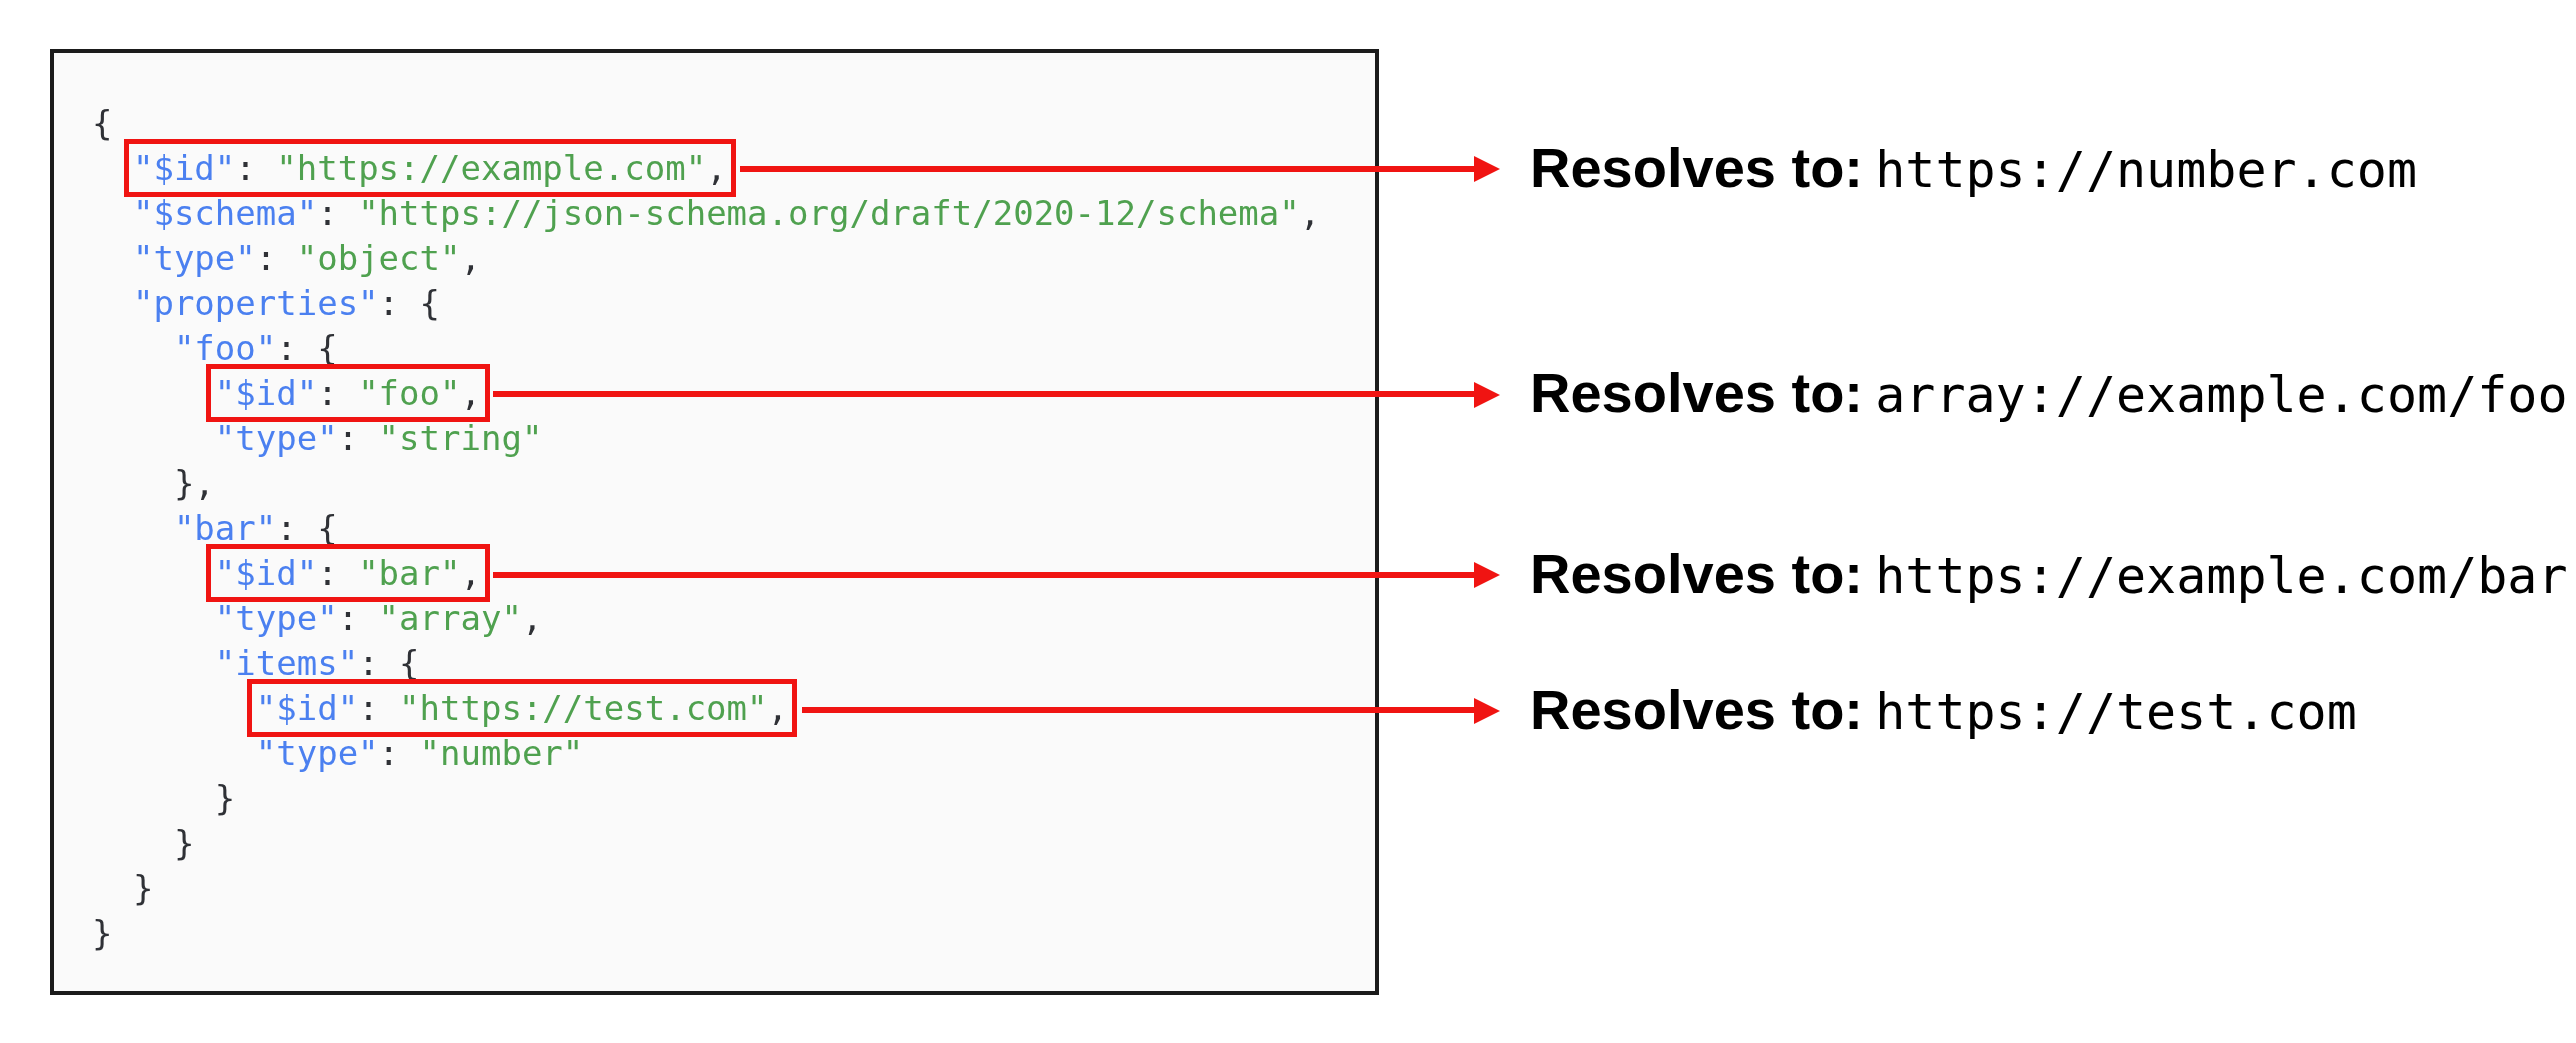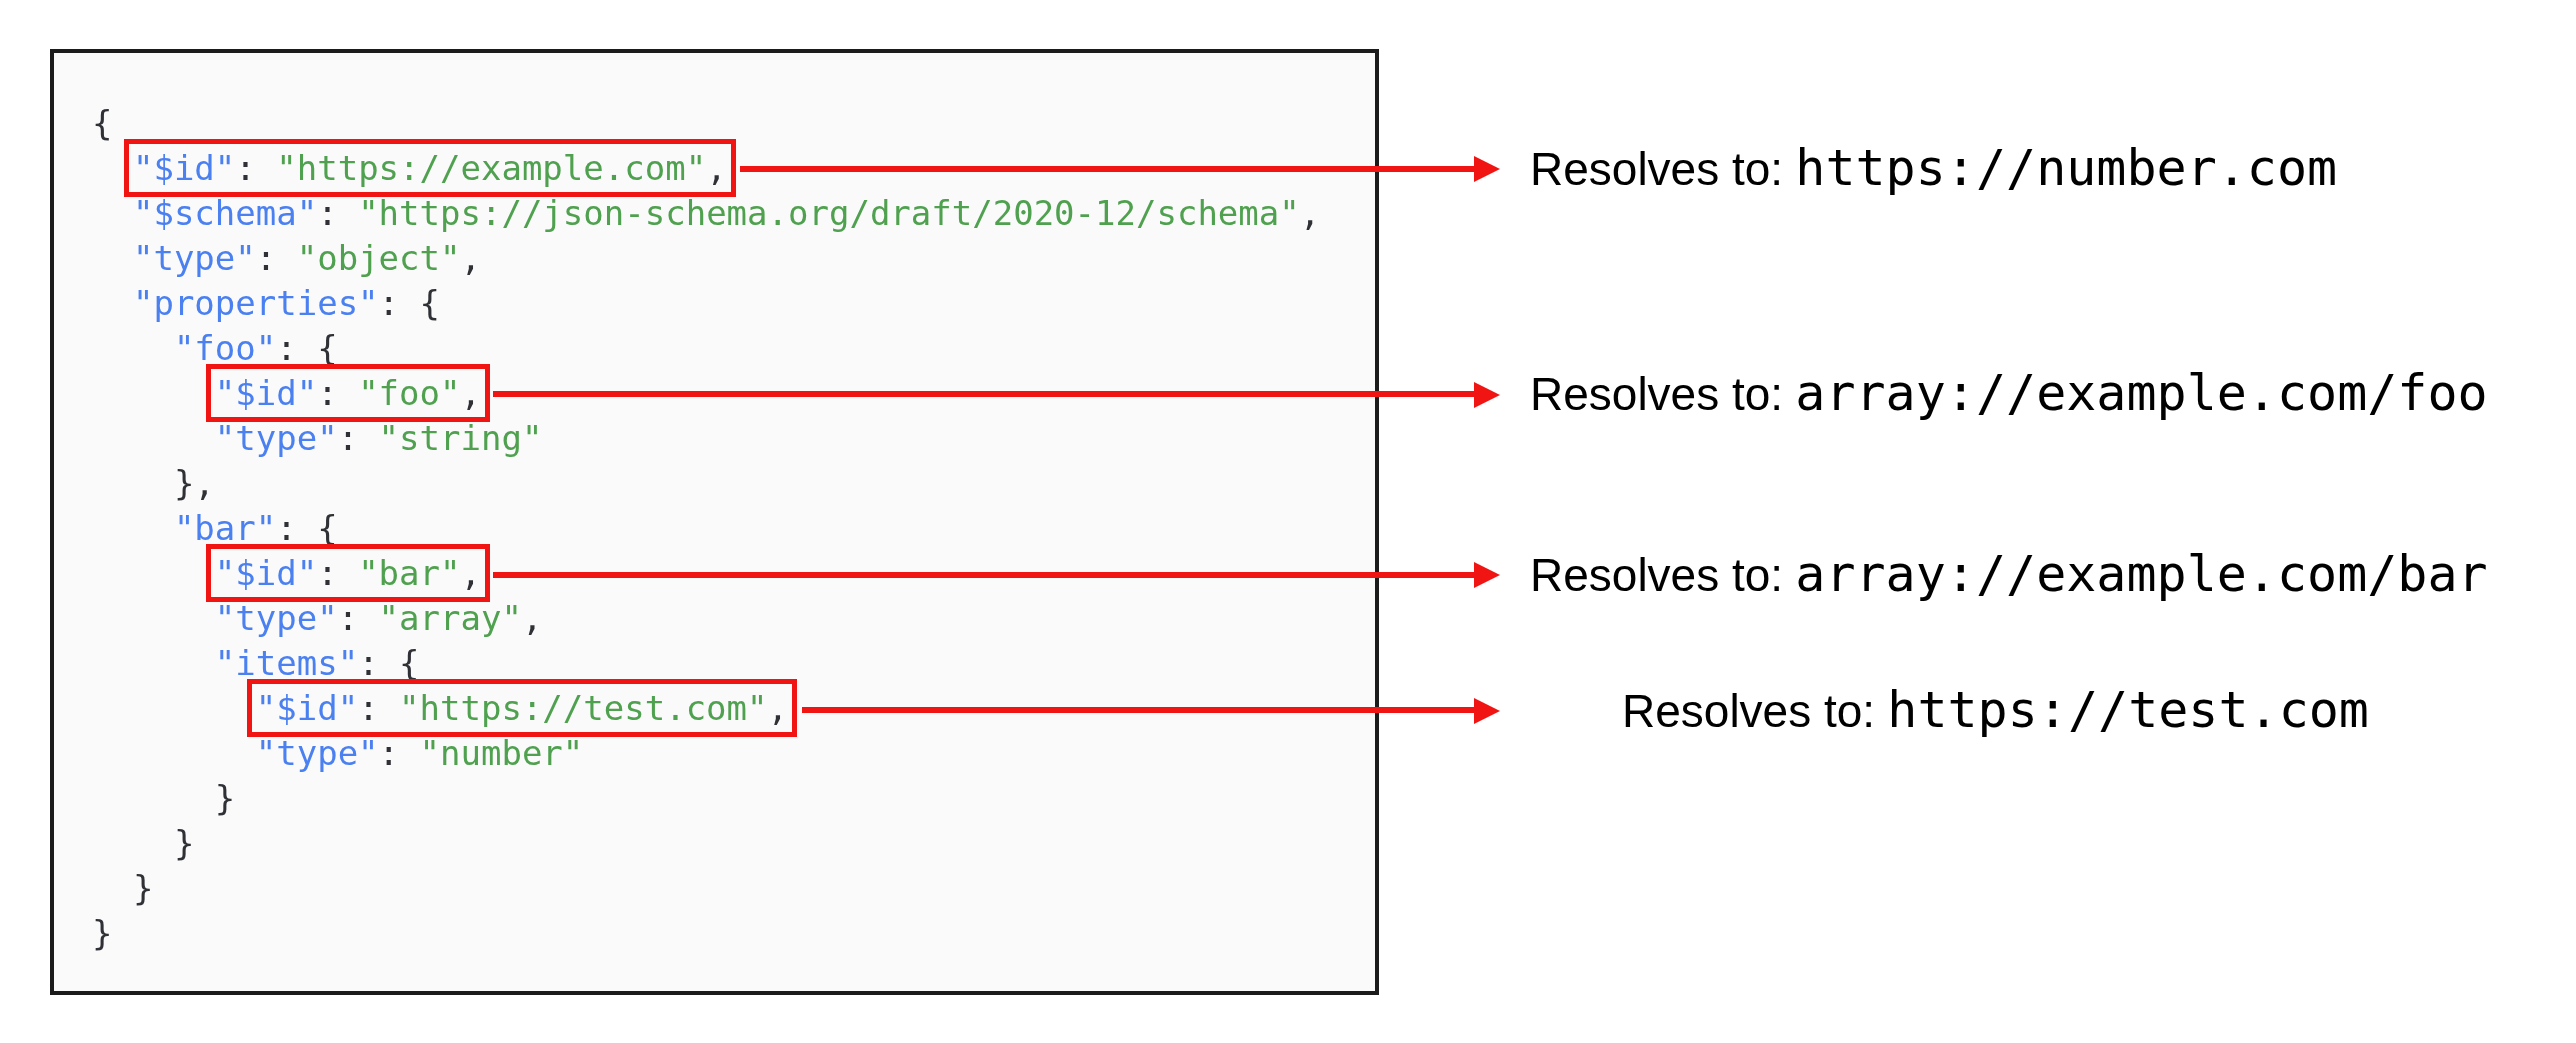--- a/index.html
+++ b/index.html
@@ -49,22 +49,22 @@
     border-left: 26px solid var(--accent_red, #f01412);
   }
   .annot {
     position: absolute;
     white-space: nowrap;
     transform: translateY(-52%);
     color: #000;
   }
   .annot-label {
     font-family: "Liberation Sans", sans-serif;
-    font-weight: normal;
-    font-size: 46px;
+    font-weight: bold;
+    font-size: 56px;
     margin-right: 12.2px;
   }
   .annot-url {
     font-family: "DejaVu Sans Mono", monospace;
     font-size: 50px;
   }
 </style>
 </head>
 <body style="--key: #4b80f0; --string: #4fa14f; --punctuation: #2f3136; --accent_red: #f01412; --panel_bg: #fafafa; --panel_border: #1b1b1b;">
 
@@ -73,18 +73,18 @@
 </div>
 <div id="overlay">
     <div class="arrow-line" style="left: 740px; width: 736px; top: 166px;"></div>
     <div class="arrow-head" style="left: 1474px; top: 156px;"></div>
     <div class="annot" style="left: 1530px; top: 169px;"><span class="annot-label">Resolves to:</span><span class="annot-url">https://number.com</span></div>
     <div class="arrow-line" style="left: 493px; width: 983px; top: 391px;"></div>
     <div class="arrow-head" style="left: 1474px; top: 382px;"></div>
     <div class="annot" style="left: 1530px; top: 394px;"><span class="annot-label">Resolves to:</span><span class="annot-url">array://example.com/foo</span></div>
     <div class="arrow-line" style="left: 493px; width: 983px; top: 572px;"></div>
     <div class="arrow-head" style="left: 1474px; top: 562px;"></div>
-    <div class="annot" style="left: 1530px; top: 575px;"><span class="annot-label">Resolves to:</span><span class="annot-url">array://example.com/bar</span></div>
+    <div class="annot" style="left: 1530px; top: 575px;"><span class="annot-label">Resolves to:</span><span class="annot-url">https://example.com/bar</span></div>
     <div class="arrow-line" style="left: 802px; width: 675px; top: 707px;"></div>
     <div class="arrow-head" style="left: 1474px; top: 698px;"></div>
-    <div class="annot" style="left: 1622px; top: 711px; text-align: center;"><span class="annot-label">Resolves to:</span><span class="annot-url">https://test.com</span></div>
+    <div class="annot" style="left: 1530px; top: 711px; text-align: center;"><span class="annot-label">Resolves to:</span><span class="annot-url">https://test.com</span></div>
   </div>
 
 
 </body></html>

